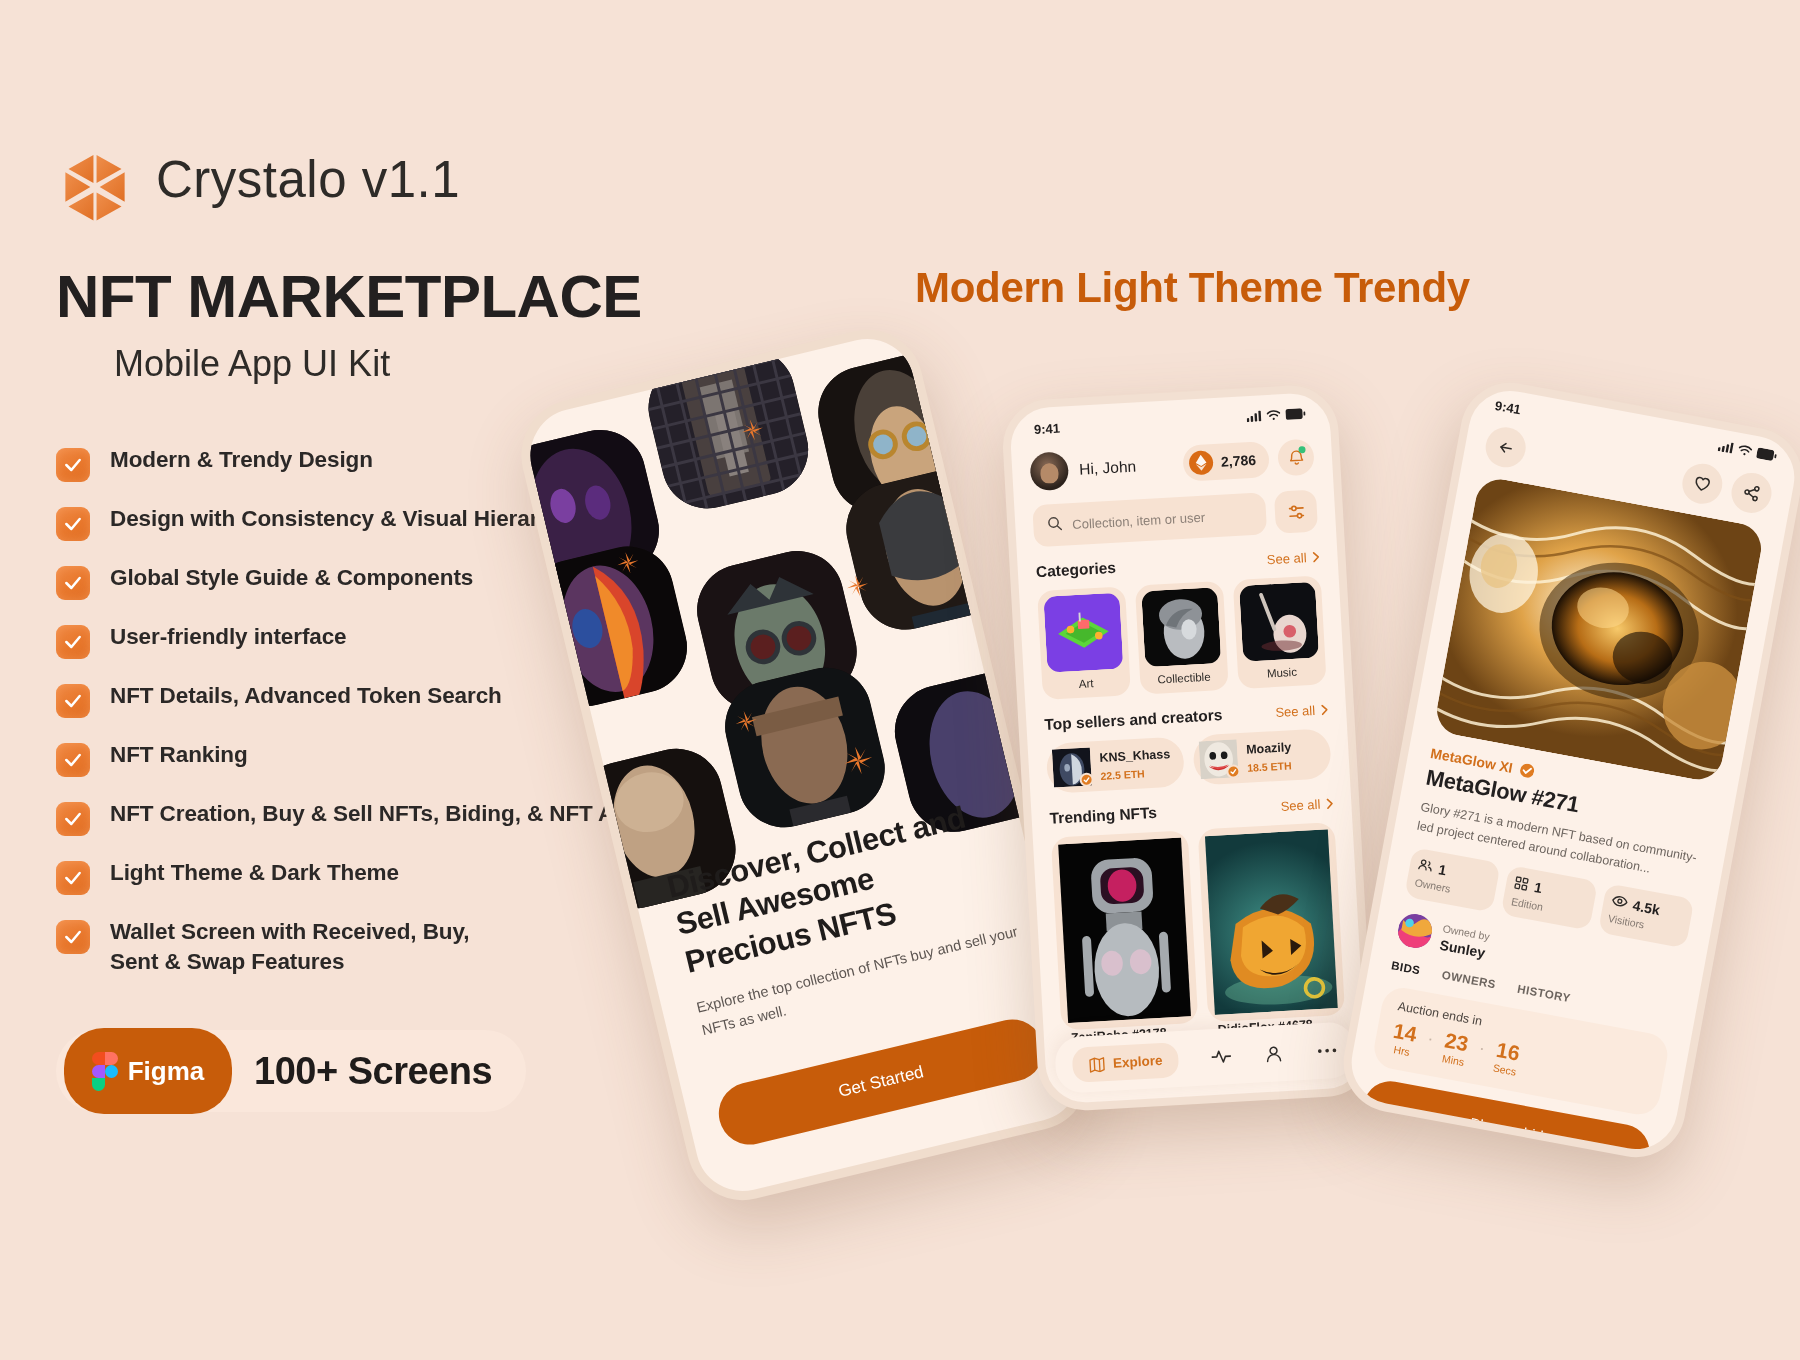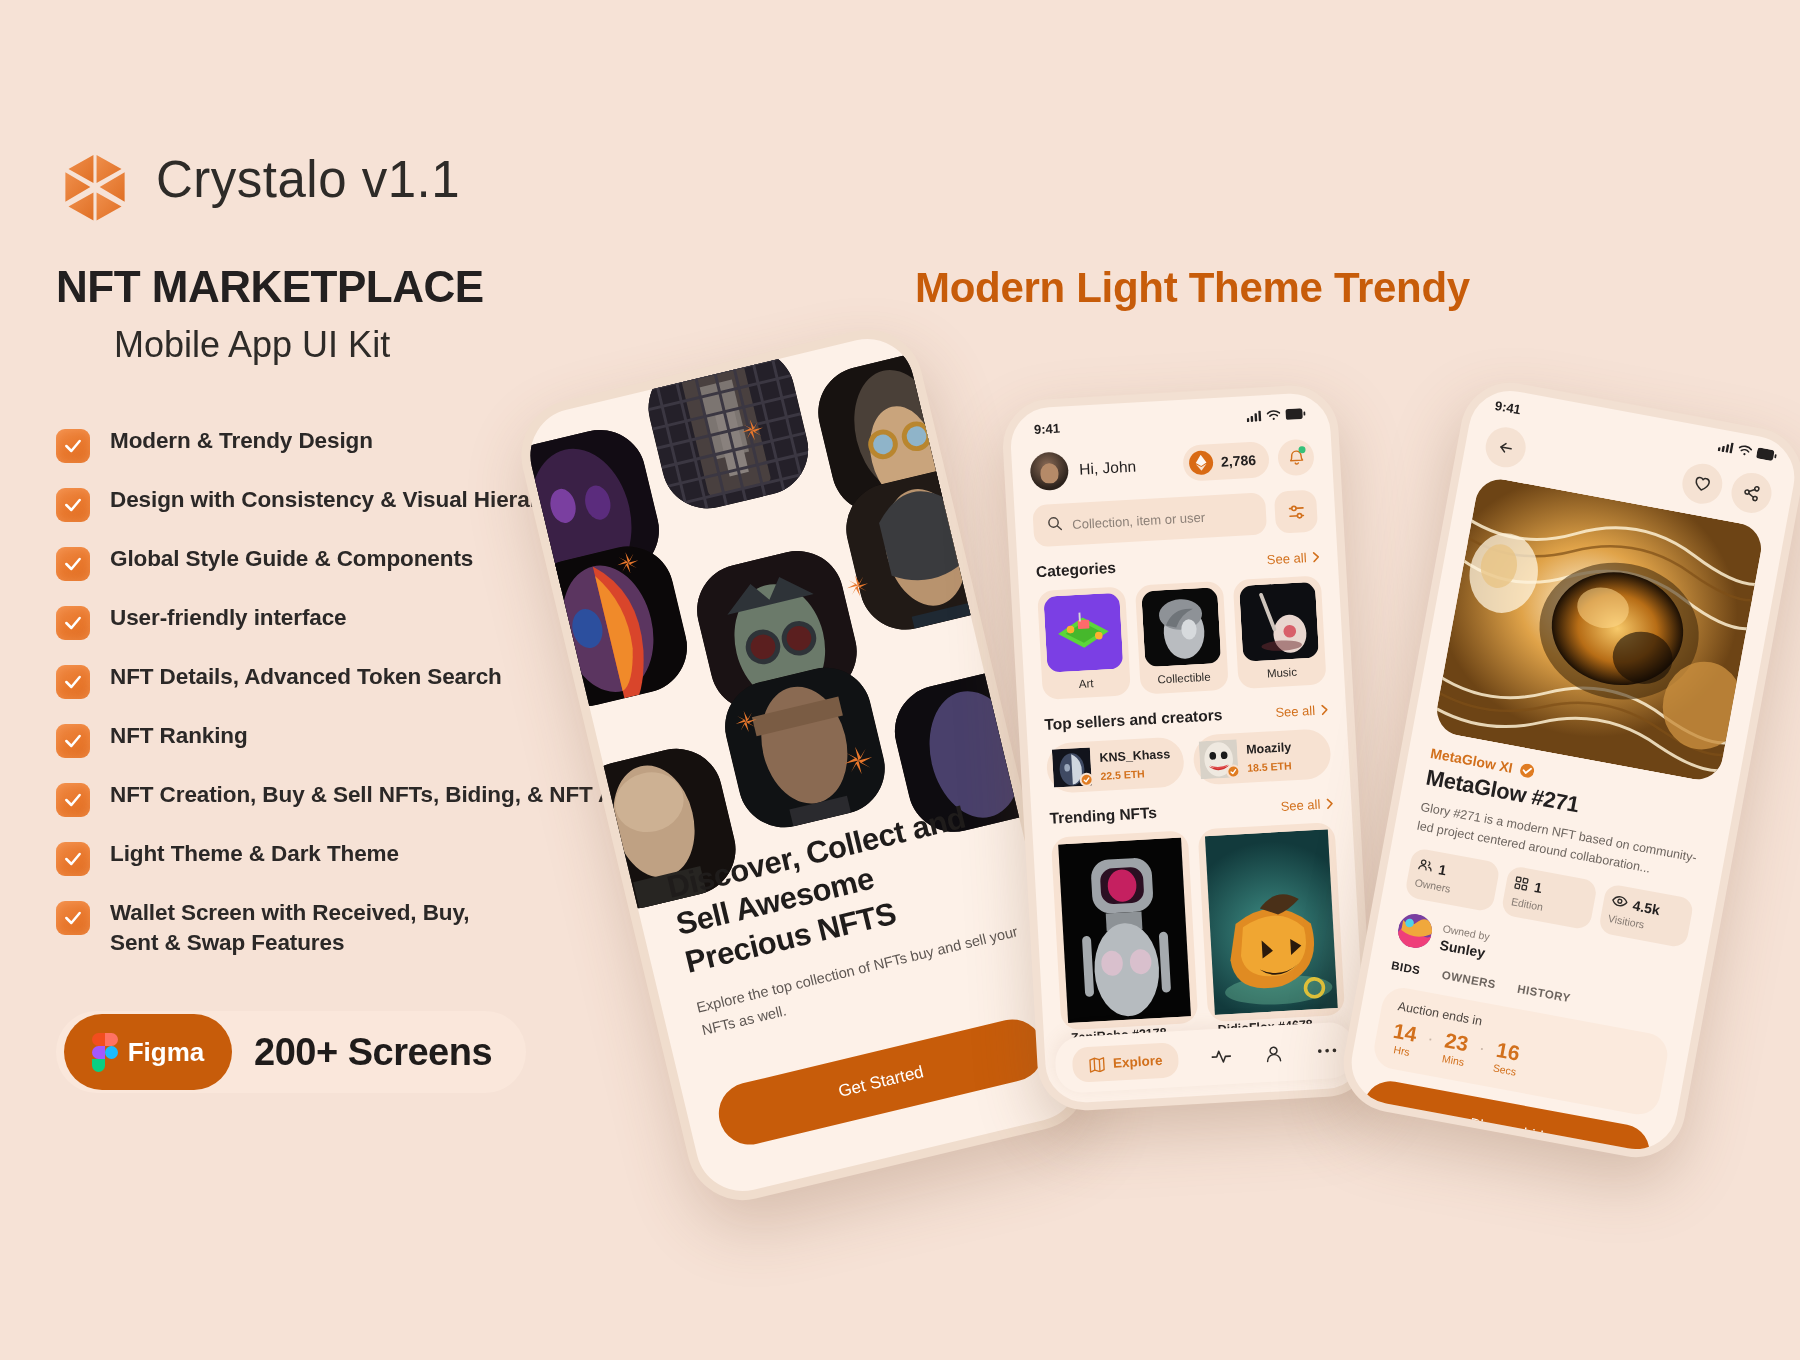--- a/index.html
+++ b/index.html
@@ -21,21 +21,21 @@
   .brand-row { display: flex; align-items: flex-start; gap: 22px; }
   .logo-mark { width: 78px; height: 88px; position: relative; flex: 0 0 auto; }
   .brand-name {
     font-size: 51px;
     color: #2e2b28;
     letter-spacing: 0.5px;
     font-weight: 400;
   }
   .title-main {
     margin-top: 24px;
-    font-size: 44px;
+    font-size: 60px;
     font-weight: 700;
     letter-spacing: -0.5px;
     color: #232020;
   }
   .title-sub {
     margin-top: 12px;
     margin-left: 58px;
     font-size: 36px;
     color: #2e2b28;
     font-weight: 400;
@@ -65,21 +65,21 @@
   .figma-badge-wrap {
     margin-top: 54px;
     width: 470px; height: 82px;
     border-radius: 46px;
     background: #fae7db;
     display: flex; align-items: center;
     padding-left: 8px;
     gap: 22px;
   }
   .figma-pill {
-    width: 168px; height: 76px;
+    width: 168px; height: 86px;
     background: #c75c0a;
     border-radius: 40px;
     display: flex; align-items: center; justify-content: center;
     gap: 10px;
   }
   .figma-glyph { width: 26px; height: 38px; position: relative; }
   .figma-glyph i { position: absolute; display: block; }
   .fg1 { width: 13px; height: 13px; left: 0;  top: 0;  background: #f24e1e; border-radius: 7px 0 0 7px; }
   .fg2 { width: 13px; height: 13px; left: 13px; top: 0; background: #ff7262; border-radius: 0 7px 7px 0; }
   .fg3 { width: 13px; height: 13px; left: 0;  top: 13px; background: #a259ff; border-radius: 7px 0 0 7px; }
@@ -461,21 +461,21 @@
     <div class="figma-pill">
       <span class="figma-glyph">
         <i class="fg1"></i>
           <i class="fg2"></i>
           <i class="fg3"></i>
           <i class="fg4"></i>
           <i class="fg5"></i>
       </span>
       <span class="figma-label">Figma</span>
     </div>
-    <div class="screens-count">200+ Screens</div>
+    <div class="screens-count">100+ Screens</div>
   </div>
 </div>
 
 <div class="headline">Modern Light Theme Trendy</div>
 
 <div class="stage">
 
   <div class="phone-left-wrap">
     <div class="phone-left">
       <div class="ob-grid">

